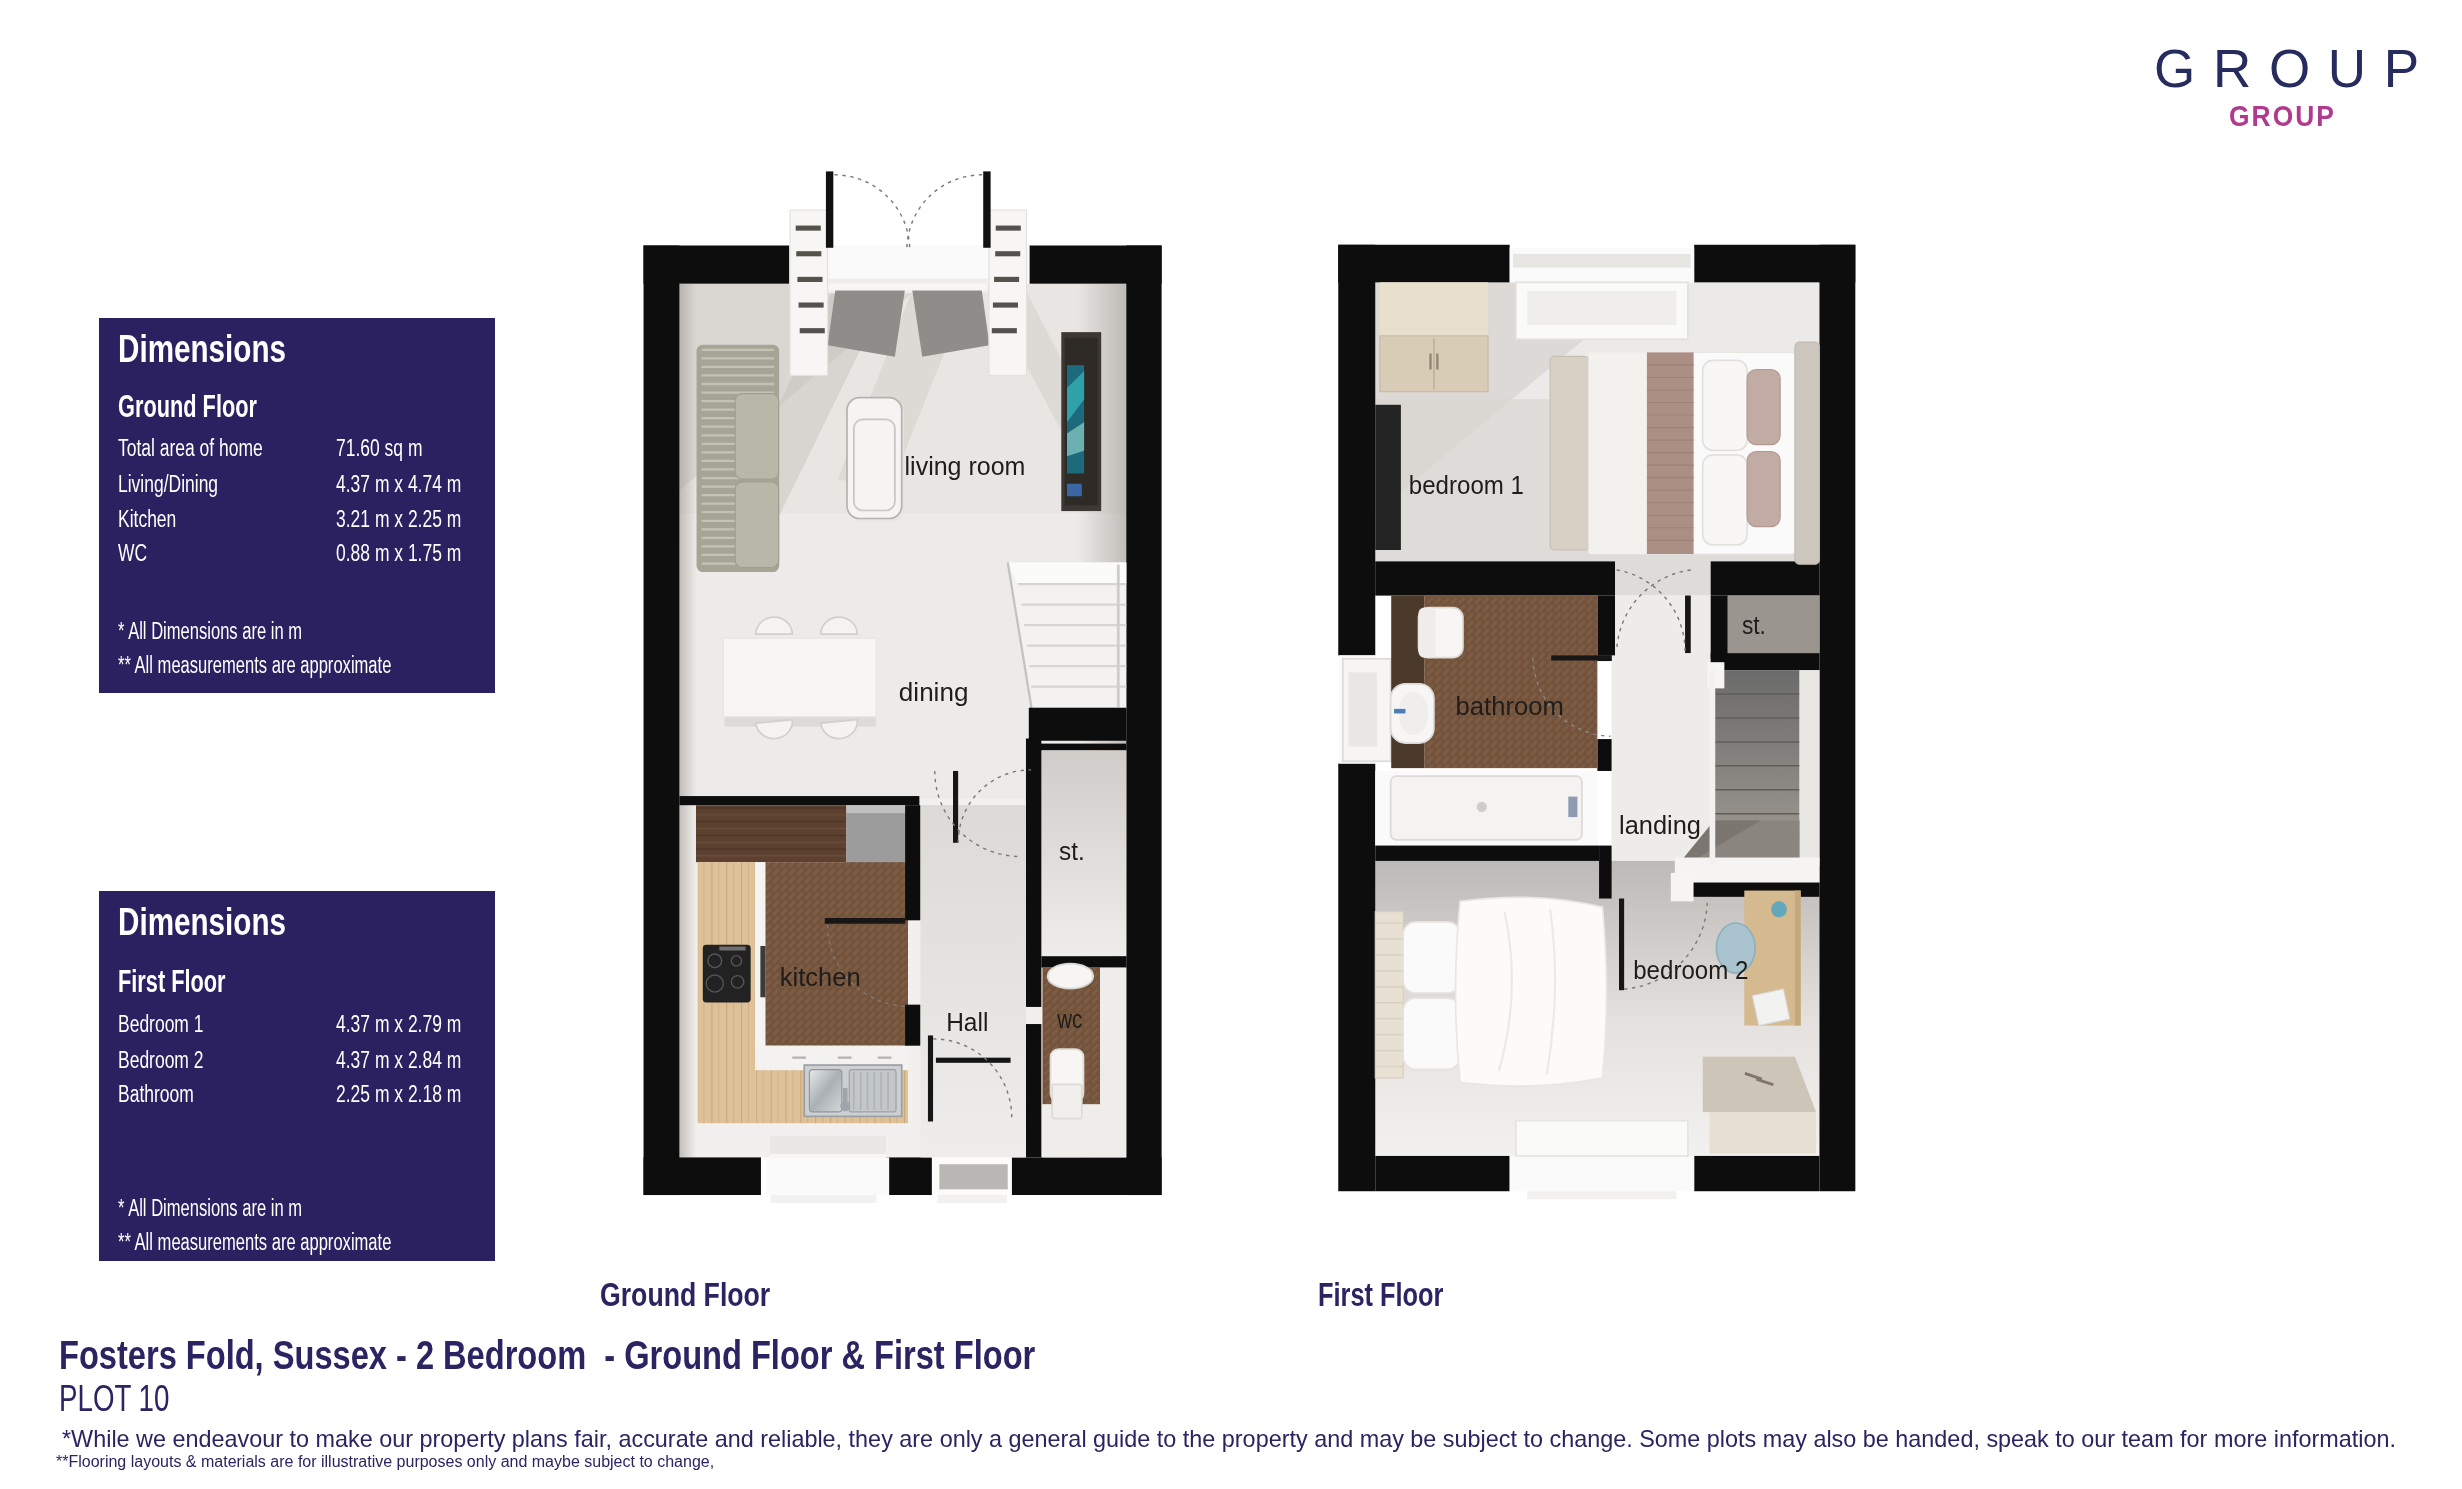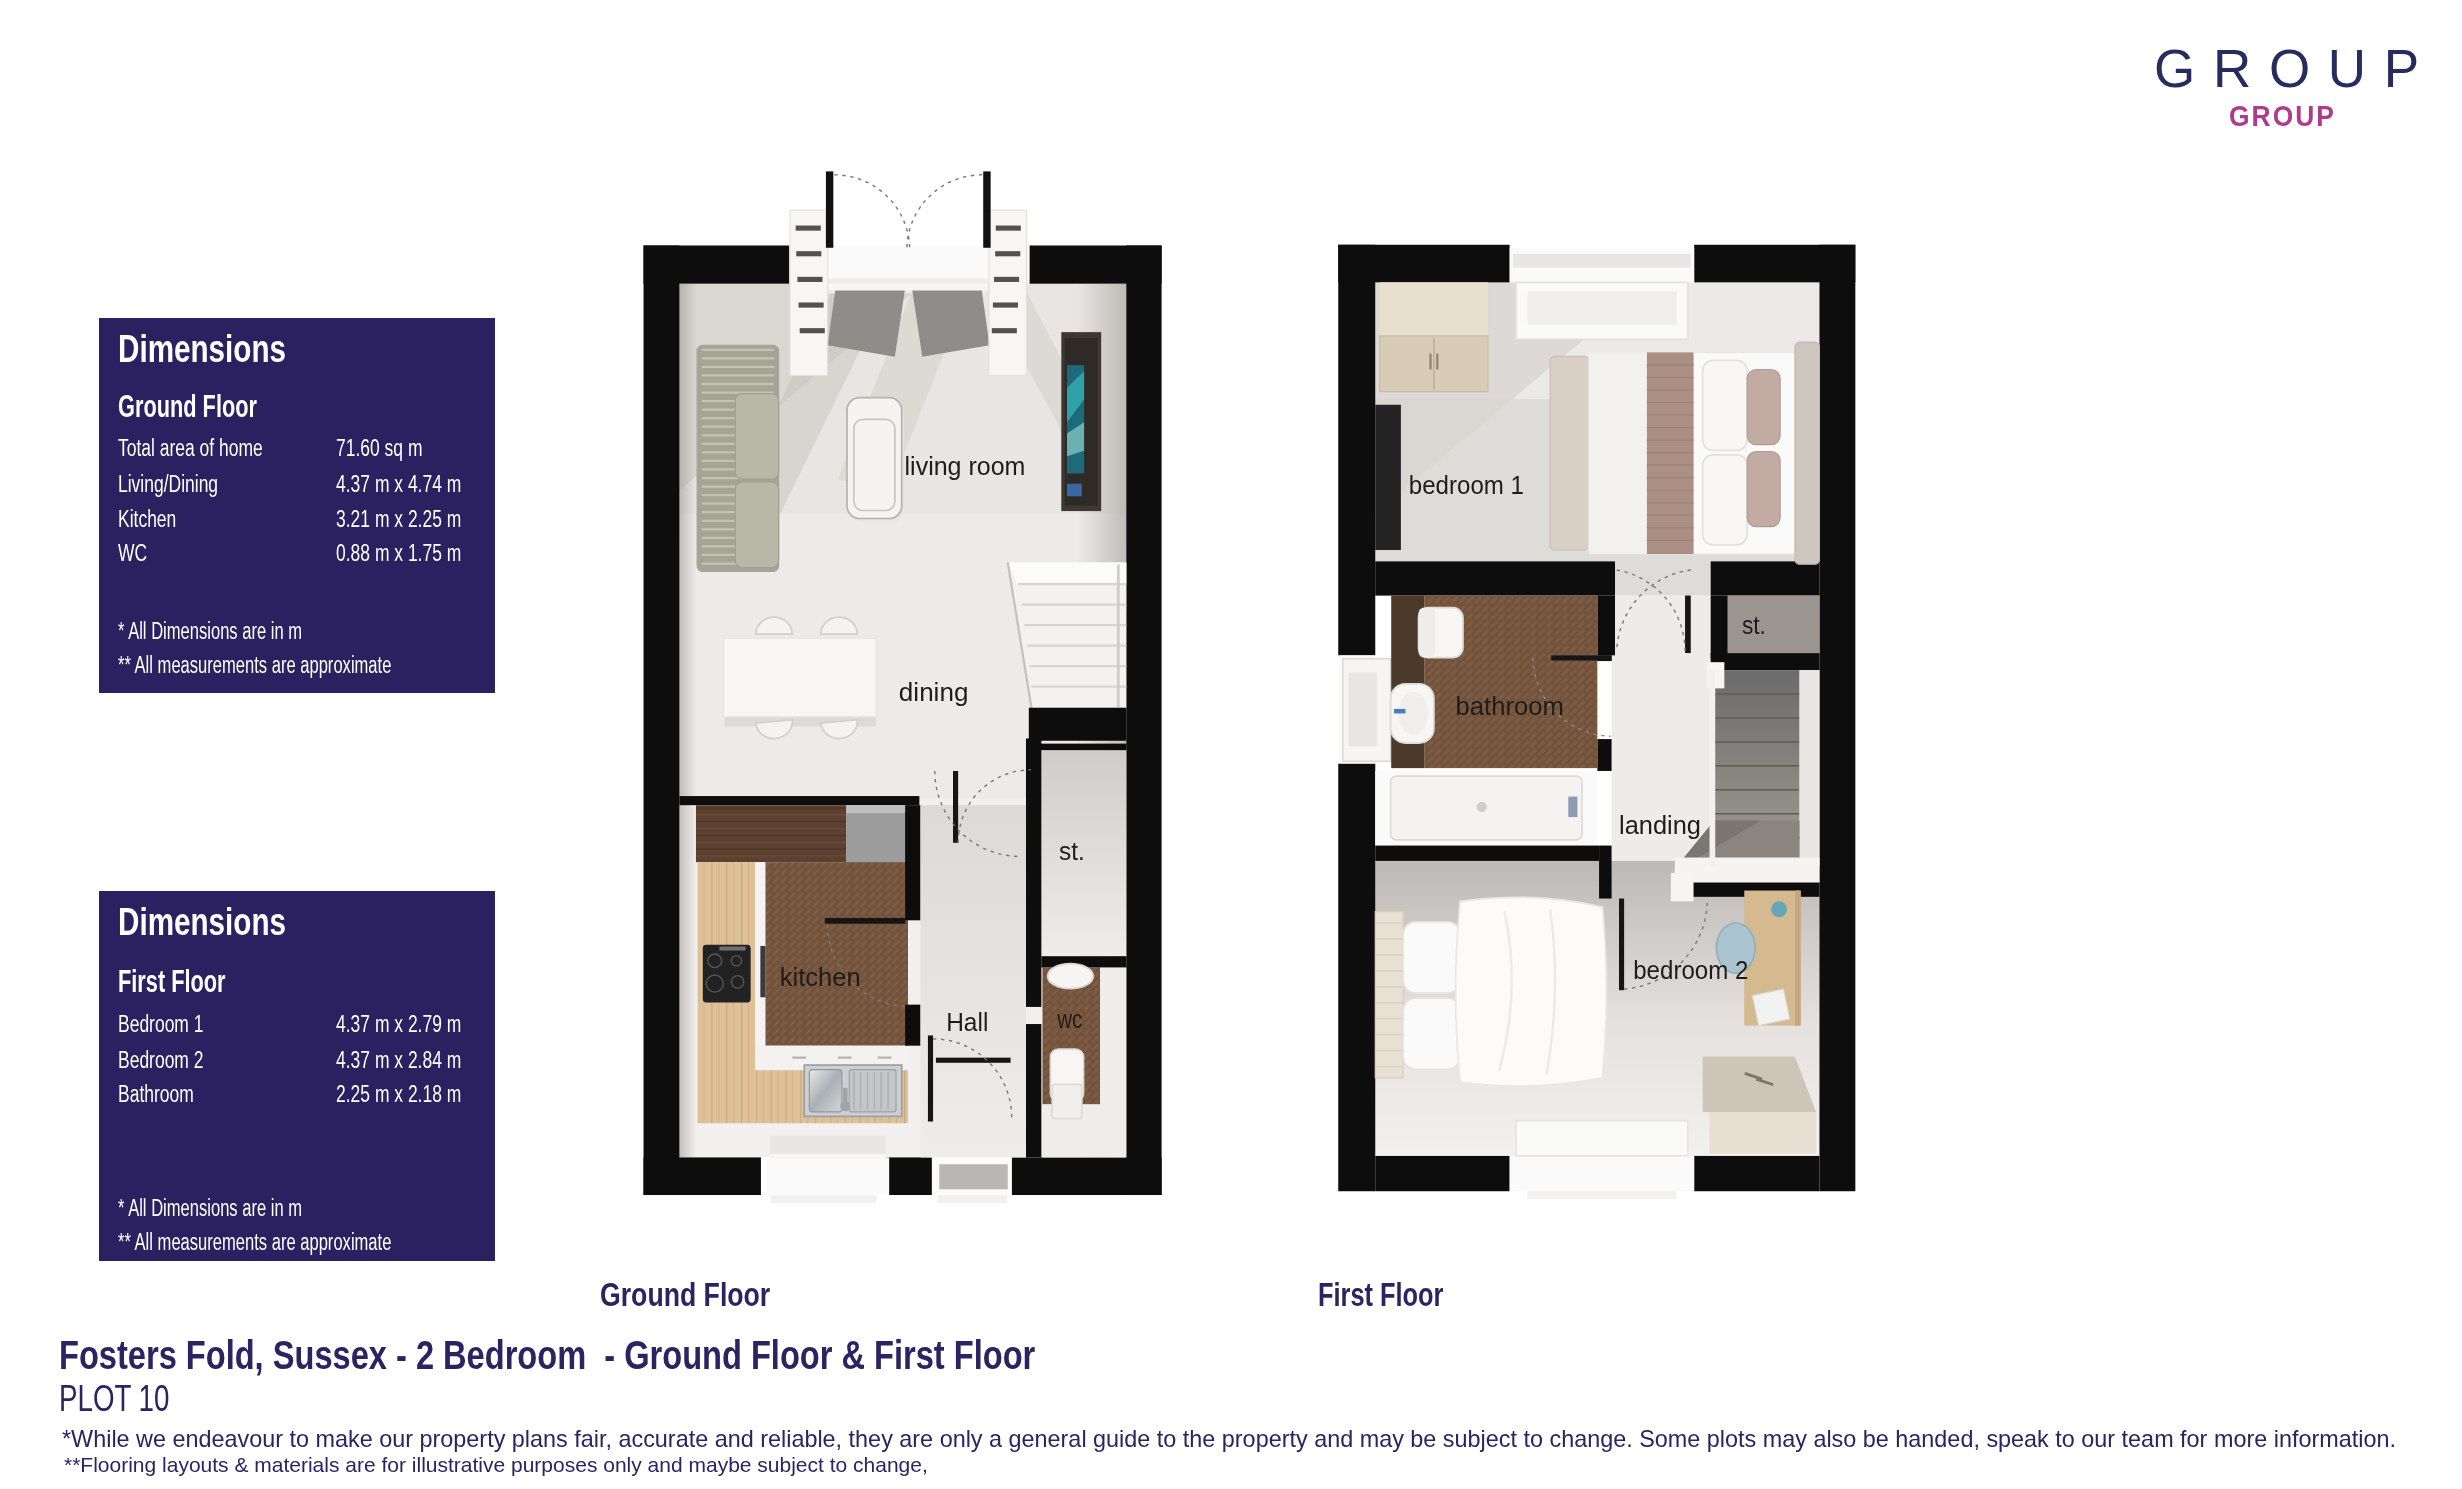--- a/index.html
+++ b/index.html
@@ -46,21 +46,21 @@
 <div class="abs navy cx" style="left:600px;top:1277px;font-size:32.5px;font-weight:bold;transform:scaleX(0.82);">Ground Floor</div>
 
 <div class="abs navy cx" style="left:1318px;top:1277px;font-size:32.5px;font-weight:bold;transform:scaleX(0.78);">First Floor</div>
 
 <div class="abs navy cx" style="left:59px;top:1333px;font-size:40px;font-weight:bold;transform:scaleX(0.815);">Fosters Fold, Sussex - 2 Bedroom&nbsp; - Ground Floor &amp; First Floor</div>
 
 <div class="abs navy cx" style="left:59px;top:1378px;font-size:36px;transform:scaleX(0.77);">PLOT 10</div>
 
 <div class="abs navy" style="left:62px;top:1426px;font-size:23.4px;">*While we endeavour to make our property plans fair, accurate and reliable, they are only a general guide to the property and may be subject to change. Some plots may also be handed, speak to our team for more information.</div>
 
-<div class="abs navy" style="left:64px;top:1453px;font-size:21px;">**Flooring layouts &amp; materials are for illustrative purposes only and maybe subject to change,</div>
+<div class="abs navy" style="left:56px;top:1453px;font-size:16px;">**Flooring layouts &amp; materials are for illustrative purposes only and maybe subject to change,</div>
 
 <svg class="abs" style="left:624px;top:160px;" width="556" height="1043" viewBox="1095 280 975 1830">
 <defs>
   <pattern id="hb" width="28" height="14" patternUnits="userSpaceOnUse">
     <rect width="28" height="14" fill="#7a5941"></rect>
     <path d="M0,14 L7,7 L14,14 M7,7 L14,0 M14,14 L21,7 L28,14 M21,7 L28,0" stroke="#6d4d37" stroke-width="2" fill="none"></path>
     <path d="M0,7 L7,0 M14,7 L21,0" stroke="#86644a" stroke-width="1.5" fill="none"></path>
   </pattern>
   <pattern id="palewood" width="26" height="40" patternUnits="userSpaceOnUse">
     <rect width="26" height="40" fill="#dfc198"></rect>

